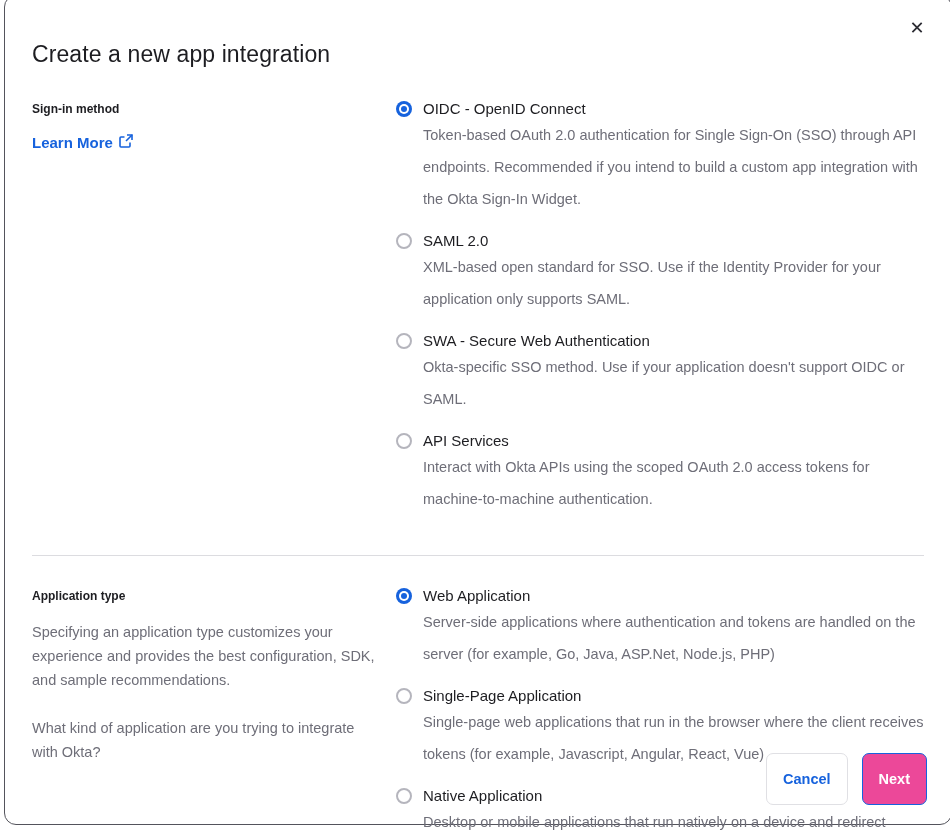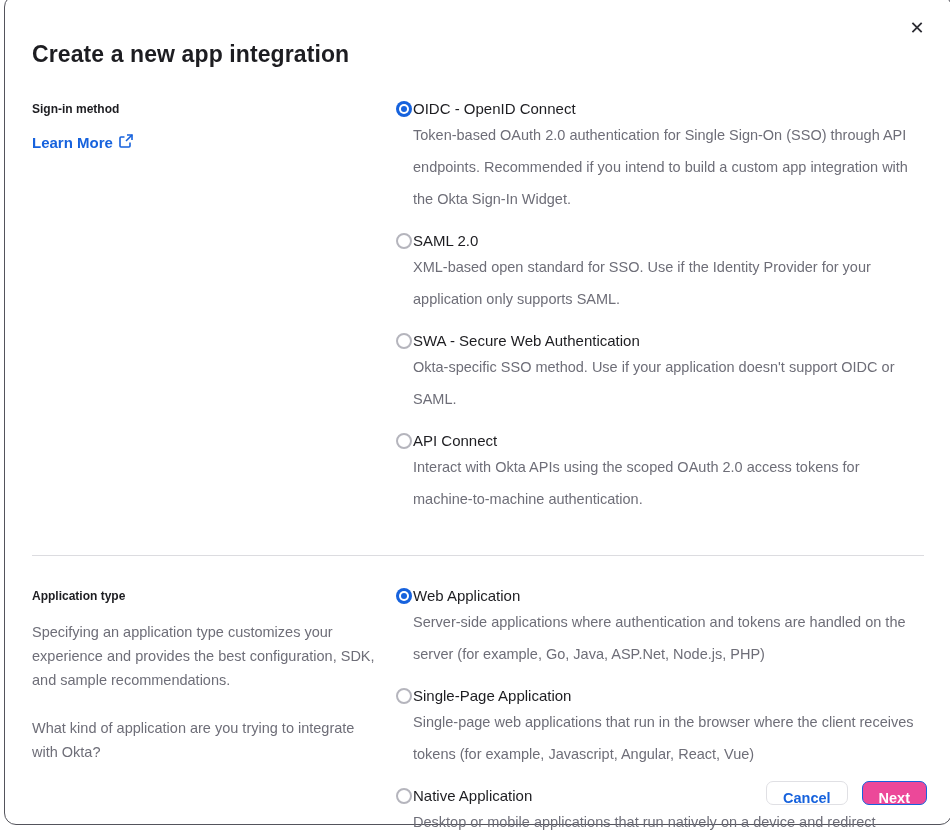--- a/index.html
+++ b/index.html
@@ -34,21 +34,21 @@
     color: #2c2c33;
     font-size: 18px;
     line-height: 24px;
     text-align: center;
     cursor: pointer;
     padding: 0;
   }
   .dialog-title {
     margin: 0;
     font-size: 23px;
-    font-weight: bold;
+    font-weight: normal;
     color: #1d1d21;
     letter-spacing: 0.1px;
   }
   .section {
     display: grid;
     grid-template-columns: 364px 1fr;
   }
   .section-1 { margin-top: 31px; }
   .section-left { padding-right: 20px; }
   .section-heading {
@@ -75,21 +75,21 @@
     font-size: 14.5px;
     line-height: 24px;
     color: #6e6e78;
     max-width: 345px;
   }
   .section-para + .section-para { margin-top: 24px; }
   .options { display: flex; flex-direction: column; }
   .option {
     display: flex;
     align-items: flex-start;
-    gap: 1px;
+    gap: 11px;
     margin-bottom: 16px;
     cursor: pointer;
   }
   .option:last-child { margin-bottom: 0; }
   .radio {
     flex: none;
     width: 16px;
     height: 16px;
     box-sizing: border-box;
     border-radius: 50%;
@@ -139,21 +139,21 @@
     margin: 40px 0 30px 0;
   }
   .footer {
     position: absolute;
     bottom: 19px;
     right: 24px;
     display: flex;
     gap: 14px;
   }
   .btn {
-    height: 24px;
+    height: 52px;
     box-sizing: border-box;
     border-radius: 7px;
     font-family: "Liberation Sans", "DejaVu Sans", sans-serif;
     font-size: 14.5px;
     font-weight: bold;
     padding: 8px 16px;
     cursor: pointer;
   }
   .btn-secondary {
     background: #ffffff;
@@ -221,21 +221,21 @@
           <span class="option-label">SWA - Secure Web Authentication</span>
           <span class="option-desc">Okta-specific SSO method. Use if your application doesn't support OIDC or SAML.</span>
         </span>
       </div>
 
       <div class="option">
         <span class="radio">
           
         </span>
         <span class="option-text">
-          <span class="option-label">API Connect</span>
+          <span class="option-label">API Services</span>
           <span class="option-desc">Interact with Okta APIs using the scoped OAuth 2.0 access tokens for machine-to-machine authentication.</span>
         </span>
       </div>
 
     </div>
   </div>
 
   <hr class="divider">
 
   <div class="section">

